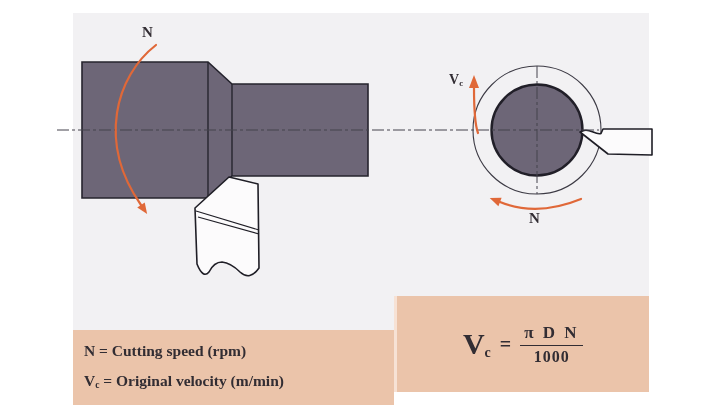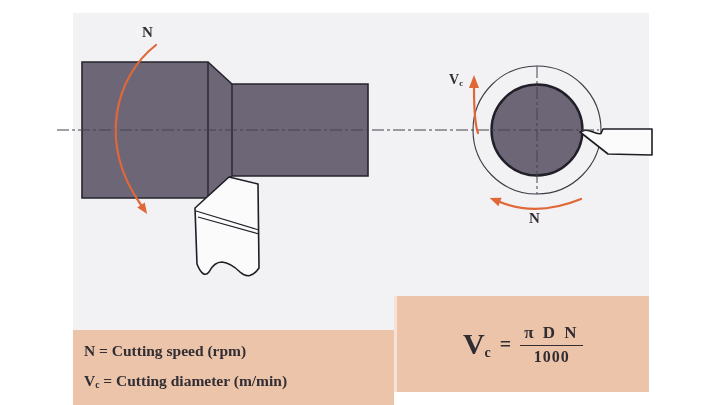--- a/index.html
+++ b/index.html
@@ -51,21 +51,21 @@
   .f-num{font-size:17px;font-weight:700;letter-spacing:2.5px;padding:0 4px 2px 4px;}
   .f-bar{width:100%;height:0;border-top:1.7px solid var(--text);}
   .f-den{font-size:16px;font-weight:700;letter-spacing:1px;padding-top:2px;text-align:right;}
 </style>
 </head>
 <body>
 
 <div class="abs" id="gray-panel"></div>
 <div class="abs" id="legend-panel">
   <div class="legend-row"><span class="sym">N</span><span class="sub"></span> <span>= Cutting speed (rpm)</span></div>
-  <div class="legend-row"><span class="sym">V</span><span class="sub">c</span> <span>= Cutting diameter (m/min)</span></div>
+  <div class="legend-row"><span class="sym">V</span><span class="sub">c</span> <span>= Original velocity (m/min)</span></div>
 </div>
 <div class="abs" id="panel-divider"></div>
 <div class="abs" id="formula-panel">
   <div class="frow">
     <span class="f-lhs"><span>V</span><span class="sub">c</span></span>
     <span class="f-eq">=</span>
     <span class="f-frac">
       <span class="f-num">π D N</span>
       <span class="f-bar"></span>
       <span class="f-den">1000</span>

